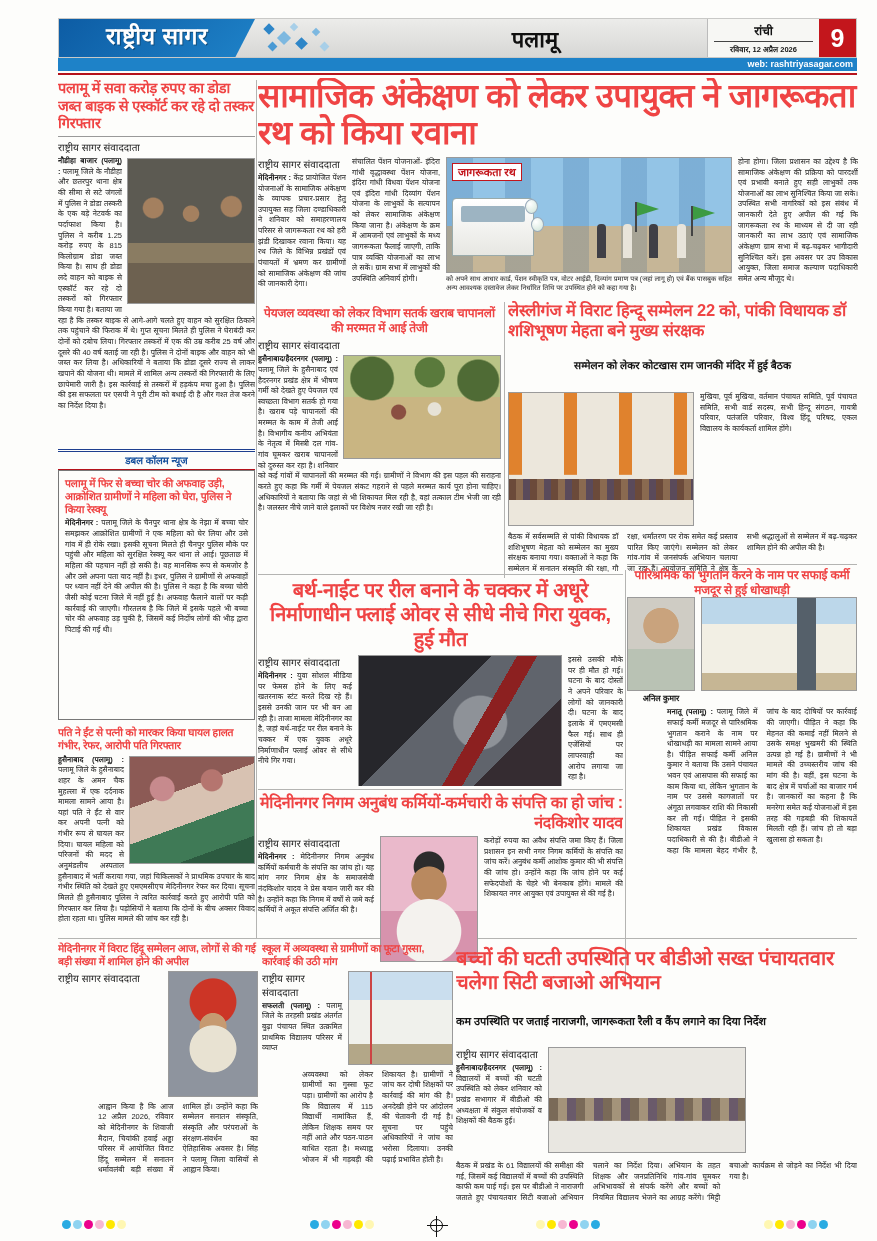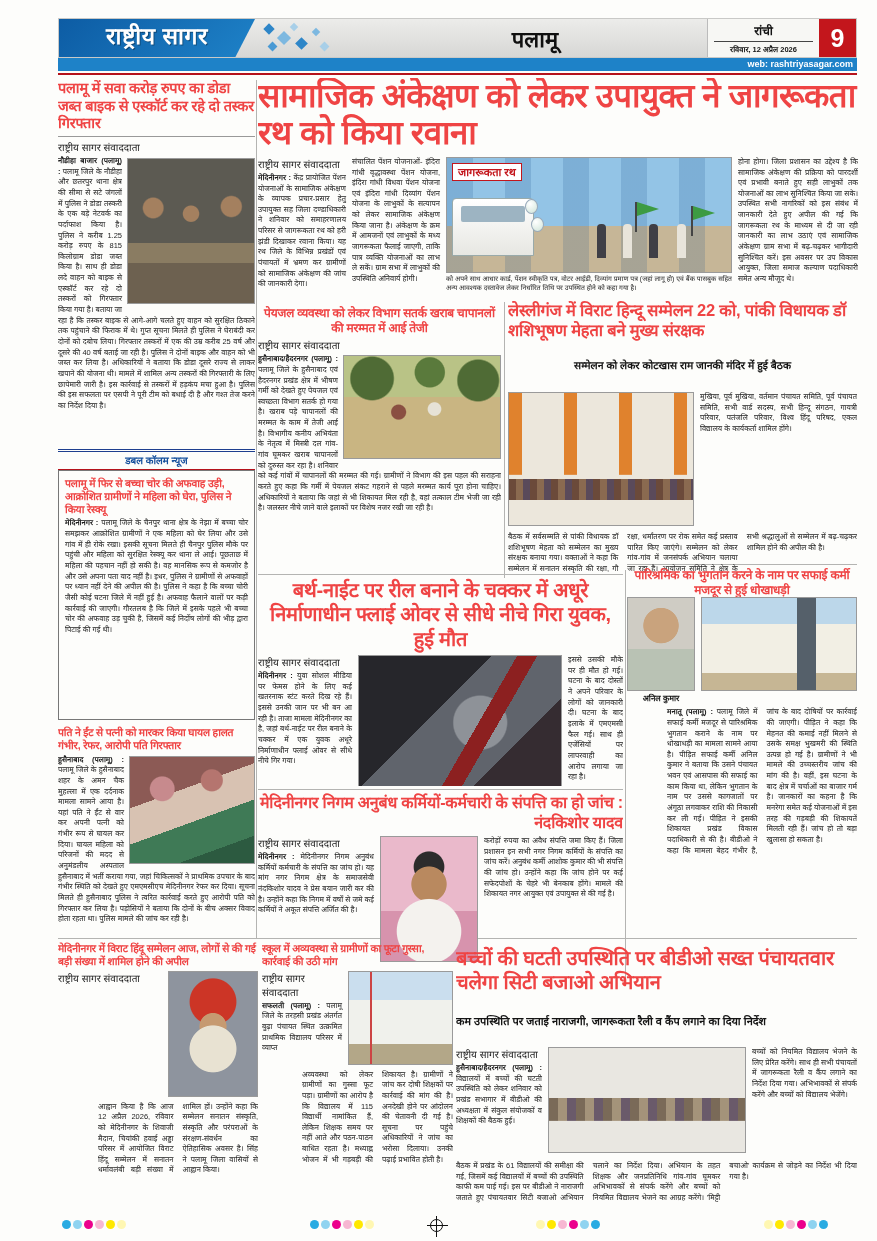--- a/index.html
+++ b/index.html
@@ -316,21 +316,20 @@
     <div class="subhead" style="font-size:11px">कम उपस्थिति पर जताई नाराजगी, जागरूकता रैली व कैंप लगाने का दिया निर्देश</div>
     <div class="row" style="height:110px">
       <div style="width:86px">
         <div class="byline" style="margin-top:0">राष्ट्रीय सागर संवाददाता</div>
         <div class="body">
           <span class="dateline">हुसैनाबाद/हैदरनगर (पलामू) :</span>
           <span>विद्यालयों में बच्चों की घटती उपस्थिति को लेकर शनिवार को प्रखंड सभागार में बीडीओ की अध्यक्षता में संकुल संयोजकों व शिक्षकों की बैठक हुई।</span>
         </div>
       </div>
       <div class="ph ph-bdo" style="width:198px;height:106px"></div>
-      <div class="body" style="flex:1">बच्चों को नियमित विद्यालय भेजने के लिए प्रेरित करेंगे। साथ ही सभी पंचायतों में जागरूकता रैली व कैंप लगाने का निर्देश दिया गया। अभिभावकों से संपर्क करेंगे और बच्चों को विद्यालय भेजेंगे।</div>
     </div>
     <div class="body cols3" style="margin-top:4px;height:58px">बैठक में प्रखंड के 61 विद्यालयों की समीक्षा की गई, जिसमें कई विद्यालयों में बच्चों की उपस्थिति काफी कम पाई गई। इस पर बीडीओ ने नाराजगी जताते हुए पंचायतवार सिटी बजाओ अभियान चलाने का निर्देश दिया। अभियान के तहत शिक्षक और जनप्रतिनिधि गांव-गांव घूमकर अभिभावकों से संपर्क करेंगे और बच्चों को नियमित विद्यालय भेजने का आग्रह करेंगे। 'मिट्टी बचाओ' कार्यक्रम से जोड़ने का निर्देश भी दिया गया है।</div>
   </article>
 
   <footer class="reg">
     <div class="reg-group" style="left:4px">
         <span class="reg-dot" style="background: rgb(41, 171, 226);"></span>
         <span class="reg-dot" style="background: rgb(143, 211, 240);"></span>
         <span class="reg-dot" style="background: rgb(236, 0, 140);"></span>
         <span class="reg-dot" style="background: rgb(247, 183, 210);"></span>

